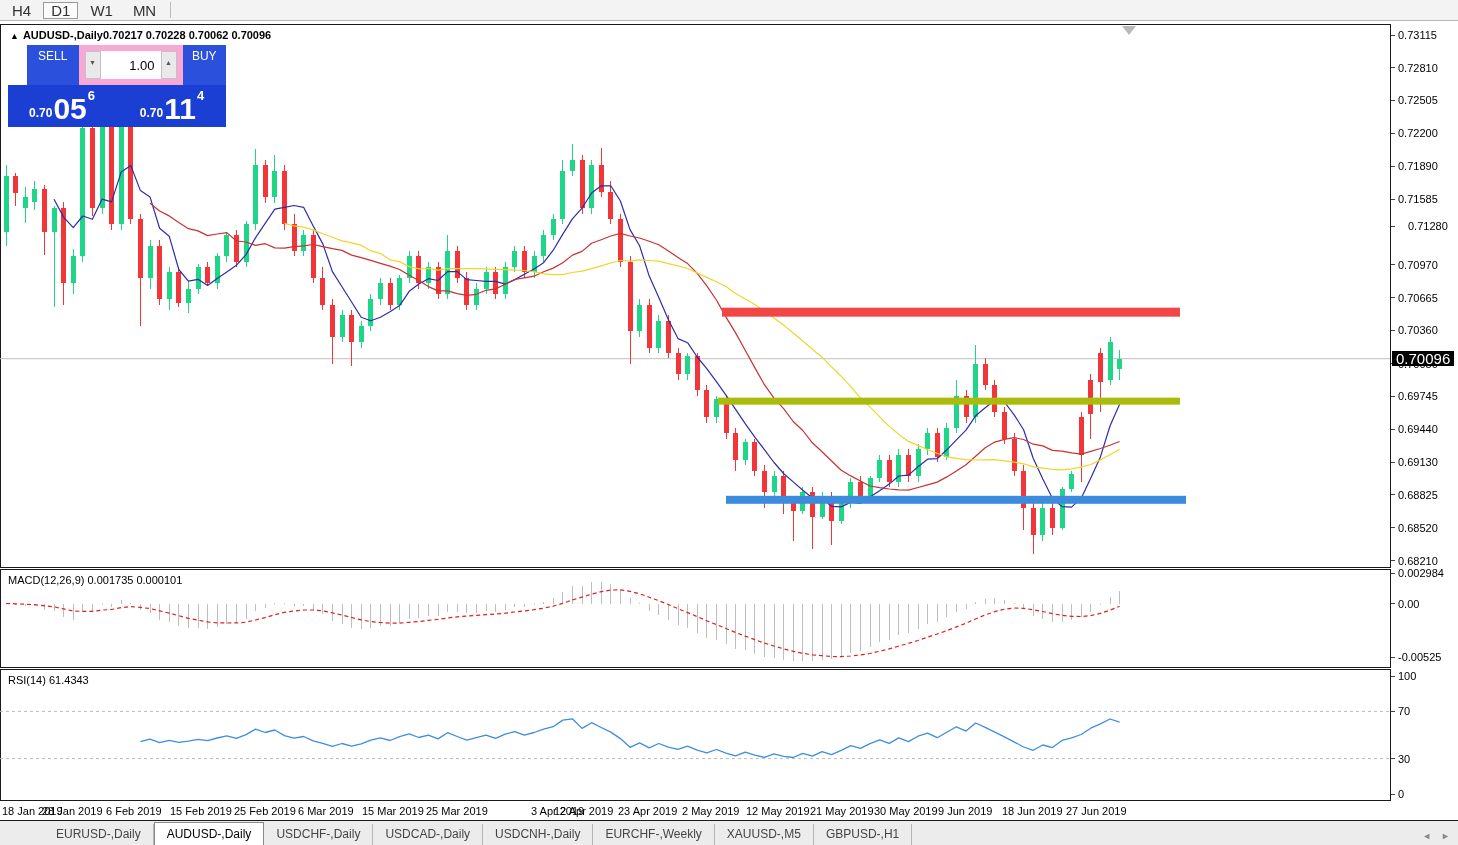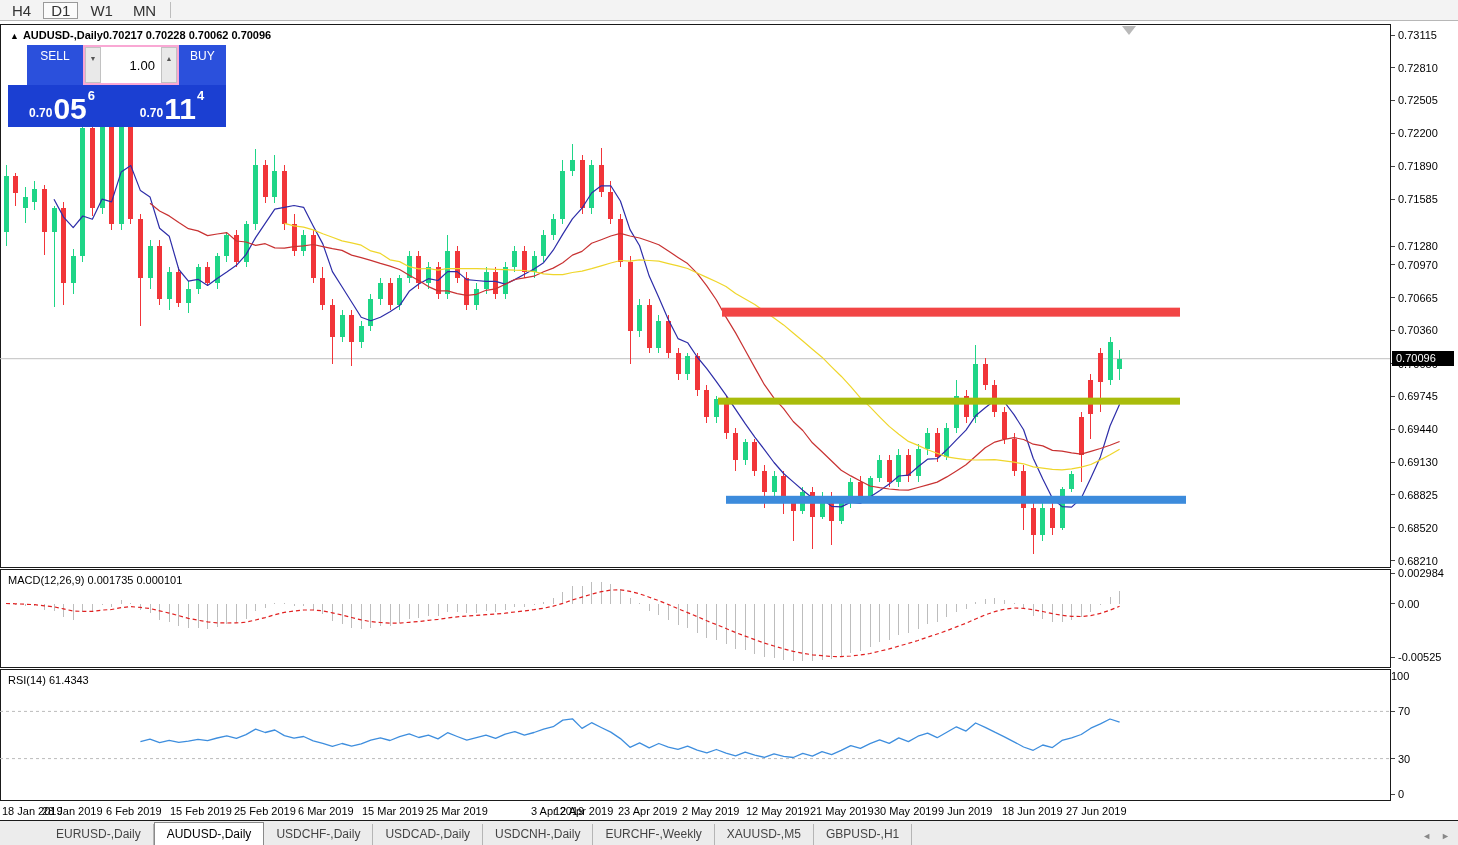--- a/index.html
+++ b/index.html
@@ -44,34 +44,34 @@
   #shift-marker { position:absolute; left:1122px; top:5px; width:0; height:0;
     border-left:7px solid transparent; border-right:7px solid transparent;
     border-top:9px solid #b9b9b9; }
 
   
   #axis-col { position:absolute; left:1391px; top:3px; width:67px; height:777px; background:#fff; }
   .tick { position:absolute; left:0; display:flex; align-items:center; height:12px; }
   .tick .dash { width:4px; height:1px; background:#444; margin-right:3px; }
   .tick .lbl { font-size:11px; color:#000; white-space:nowrap; }
   #price-badge { position:absolute; left:1px; width:62px; height:15px; background:#000;
-    color:#fff; font-size:11px; line-height:15px; padding-left:4px; z-index:6; }
+    color:#fff; font-size:15px; line-height:15px; padding-left:4px; z-index:6; }
 
   
   #date-row { position:absolute; left:0; top:782px; width:1390px; height:16px; }
   .date-lbl { position:absolute; top:2px; font-size:11px; color:#000; white-space:nowrap; }
 
   
   #trade-widget { position:absolute; left:8px; top:24px; width:218px; z-index:40;
     background:#1b3fd2; }
   #tw-top { display:flex; height:40px; background:#fff;padding-left:19px; }
   .tw-btn { width:57px; background:#2b50dc; color:#fff; font-size:12px; text-align:center;
     line-height:23px; cursor:pointer; }
   .tw-btn.buy { width:48px; }
-  #tw-spin { flex:1; display:flex; border:2px solid #f9a8d4; background:#be185d; }
+  #tw-spin { flex:1; display:flex; border:6px solid #f9a8d4; background:#be185d; }
   .spin-btn { width:16px; background:#e9e9e9; border:1px solid #c2c2c2; font-size:7px;
     color:#555; text-align:center; line-height:21px; cursor:pointer; }
   #volume-input { flex:1; border:none; outline:none; font-size:13px; text-align:right;
     padding-right:6px; width:60px; font-family:"Liberation Sans",sans-serif; }
   #tw-prices { display:flex; height:41px; margin-top:1px; }
   .price-panel { flex:1; background:#1b3fd2; color:#fff; display:flex; align-items:flex-end;
     justify-content:center; padding-bottom:3px; cursor:pointer; }
   .price-panel + .price-panel { margin-left:2px; }
   .pp-prefix { font-size:12px; font-weight:bold; margin-bottom:4px; }
   .pp-big { font-size:30px; font-weight:bold; line-height:30px; margin:0 1px; }
@@ -540,21 +540,21 @@
         <span class="lbl">0.72200</span>
       </div>
       <div class="tick" style="top: 136.344px;">
         <span class="dash"></span>
         <span class="lbl">0.71890</span>
       </div>
       <div class="tick" style="top: 169.047px;">
         <span class="dash"></span>
         <span class="lbl">0.71585</span>
       </div>
-      <div class="tick" style="top: 216px;">
+      <div class="tick" style="top: 196px; gap: 10px;">
         <span class="dash"></span>
         <span class="lbl">0.71280</span>
       </div>
       <div class="tick" style="top: 234.987px;">
         <span class="dash"></span>
         <span class="lbl">0.70970</span>
       </div>
       <div class="tick" style="top: 267.689px;">
         <span class="dash"></span>
         <span class="lbl">0.70665</span>
@@ -596,21 +596,21 @@
         <span class="lbl">0.002984</span>
       </div>
       <div class="tick" style="top: 573.5px;">
         <span class="dash"></span>
         <span class="lbl">0.00</span>
       </div>
       <div class="tick" style="top: 627.113px;">
         <span class="dash"></span>
         <span class="lbl">-0.00525</span>
       </div>
-      <div class="tick" style="top: 646px; flex-direction: column;">
+      <div class="tick" style="top: 646px;">
         <span class="dash"></span>
         <span class="lbl">100</span>
       </div>
       <div class="tick" style="top: 681.4px;">
         <span class="dash"></span>
         <span class="lbl">70</span>
       </div>
       <div class="tick" style="top: 728.6px;">
         <span class="dash"></span>
         <span class="lbl">30</span>

